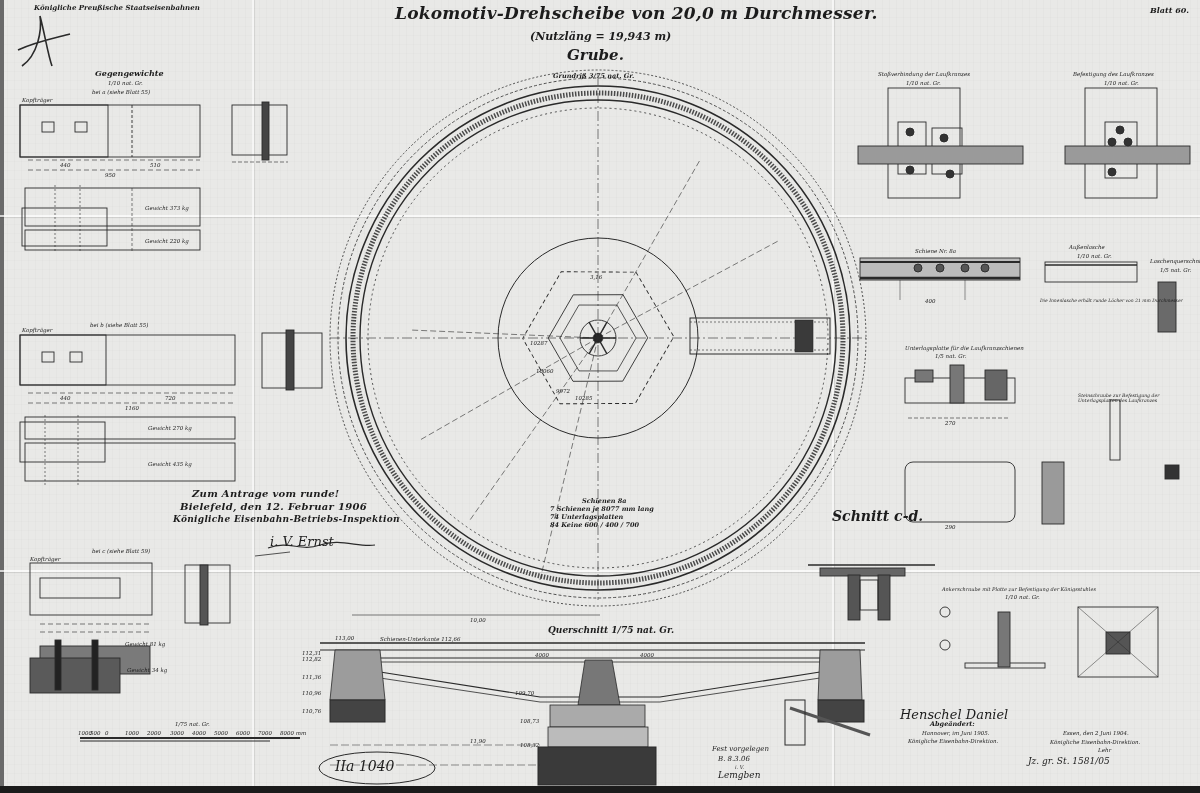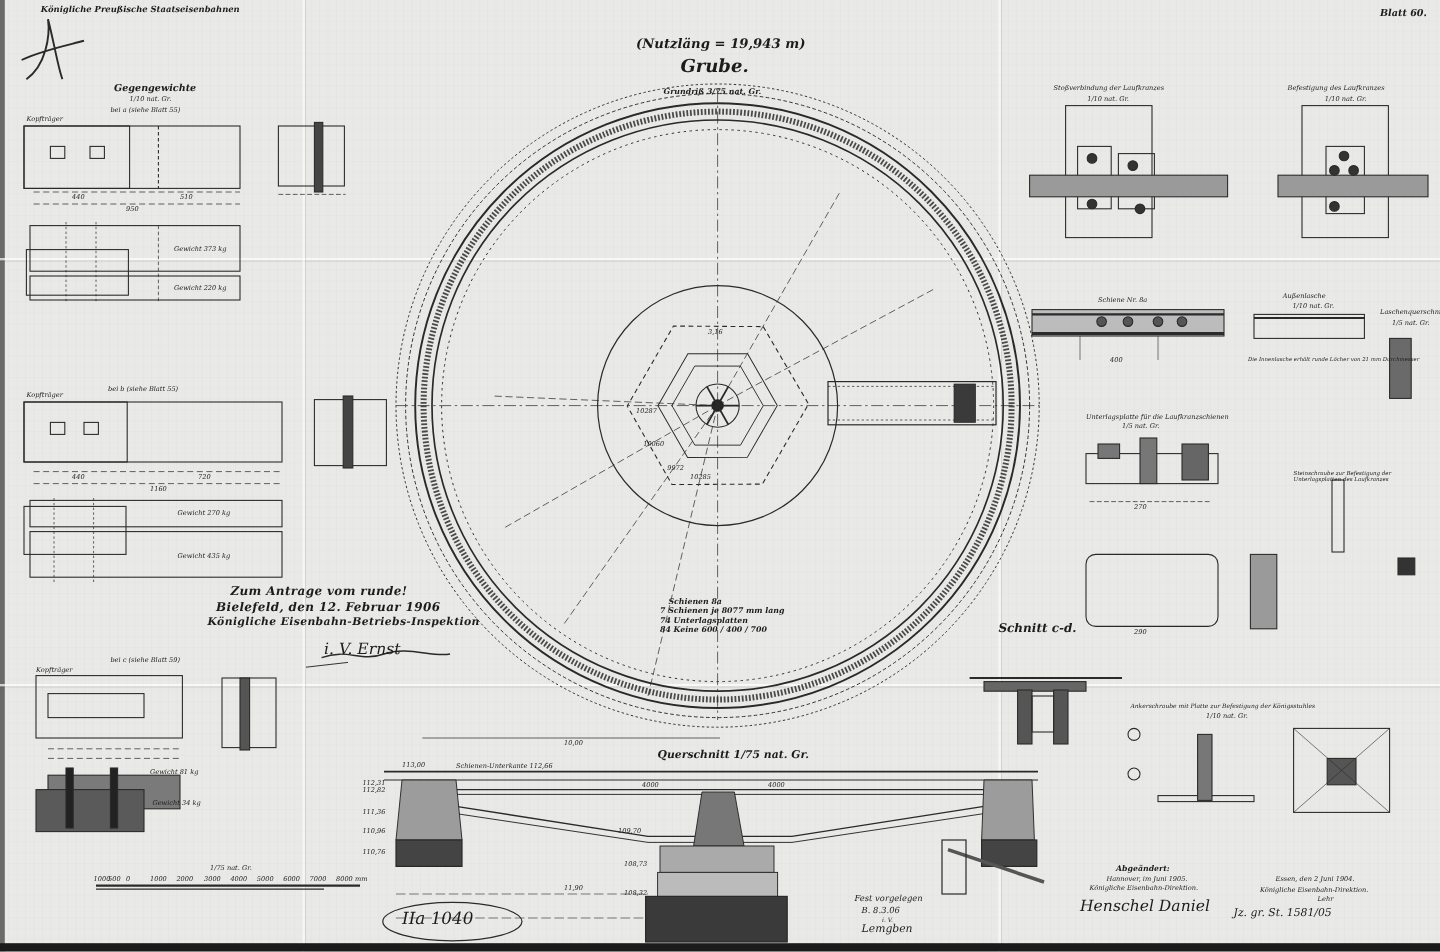--- a/index.html
+++ b/index.html
@@ -214,31 +214,32 @@
       <path d="M40 16 C 42 30, 38 55, 22 66 M40 16 C 45 35, 48 55, 52 66 M18 50 C 35 42, 55 38, 70 34" stroke-width="1.6"></path>
 
       <path d="M268 548 C 290 540, 300 552, 320 545 S 360 548, 375 545" stroke-width="1.2"></path>
       <path d="M255 556 L 290 552" stroke-width="0.8"></path>
     </g>
   </svg>
 
   <span class="txt small" style="left:34px;top:3px;font-size:7px;">Königliche Preußische Staatseisenbahnen</span>
   <span class="txt small" style="left:1150px;top:5px;font-size:8px;">Blatt 60.</span>
 
+  <span class="txt title" style="left:395px;top:3px;">Lokomotiv-Drehscheibe von 20,0 m Durchmesser.</span>
   <span class="txt sub" style="left:530px;top:30px;">(Nutzläng = 19,943 m)</span>
   <span class="txt grube" style="left:567px;top:46px;">Grube.</span>
   <span class="txt small" style="left:553px;top:72px;">Grundriß 3/75 nat. Gr.</span>
 
   <span class="txt tiny" style="left:590px;top:274px;">3,16</span>
   <span class="txt tiny" style="left:530px;top:340px;">10287</span>
   <span class="txt tiny" style="left:536px;top:368px;">10060</span>
   <span class="txt tiny" style="left:556px;top:388px;">9972</span>
   <span class="txt tiny" style="left:575px;top:395px;">10285</span>
 
-  <span class="txt small" style="left:557px;top:497px;">Schienen 8a</span>
+  <span class="txt small" style="left:582px;top:497px;">Schienen 8a</span>
   <span class="txt small" style="left:550px;top:505px;">7 Schienen je 8077 mm lang</span>
   <span class="txt small" style="left:550px;top:513px;">74 Unterlagsplatten</span>
   <span class="txt small" style="left:550px;top:521px;">84 Keine 600 / 400 / 700</span>
 
   <span class="txt small" style="left:95px;top:68px;font-size:8px;">Gegengewichte</span>
   <span class="txt tiny" style="left:108px;top:80px;">1/10 nat. Gr.</span>
   <span class="txt tiny" style="left:92px;top:89px;">bei a (siehe Blatt 55)</span>
   <span class="txt tiny" style="left:22px;top:97px;">Kopfträger</span>
   <span class="txt tiny" style="left:145px;top:205px;">Gewicht 373 kg</span>
   <span class="txt tiny" style="left:145px;top:238px;">Gewicht 220 kg</span>
@@ -268,21 +269,21 @@
   <span class="txt tiny" style="left:1069px;top:244px;">Außenlasche</span>
   <span class="txt tiny" style="left:1077px;top:253px;">1/10 nat. Gr.</span>
   <span class="txt tiny" style="left:1040px;top:298px;font-size:4.5px;">Die Innenlasche erhält runde Löcher von 21 mm Durchmesser</span>
   <span class="txt tiny" style="left:1150px;top:258px;">Laschenquerschnitt</span>
   <span class="txt tiny" style="left:1160px;top:267px;">1/5 nat. Gr.</span>
   <span class="txt tiny" style="left:905px;top:345px;">Unterlagsplatte für die Laufkranzschienen</span>
   <span class="txt tiny" style="left:935px;top:353px;">1/5 nat. Gr.</span>
   <span class="txt tiny" style="left:945px;top:420px;">270</span>
   <span class="txt tiny" style="left:945px;top:524px;">290</span>
   <span class="txt tiny" style="left:1078px;top:393px;font-size:4.6px;white-space:normal;width:120px;">Steinschraube zur Befestigung der Unterlagsplatten des Laufkranzes</span>
-  <span class="txt small" style="left:832px;top:519px;font-size:10px;">Schnitt c-d.</span>
+  <span class="txt small" style="left:832px;top:508px;font-size:14px;">Schnitt c-d.</span>
   <span class="txt tiny" style="left:942px;top:586px;font-size:5px;">Ankerschraube mit Platte zur Befestigung der Königsstuhles</span>
   <span class="txt tiny" style="left:1005px;top:594px;">1/10 nat. Gr.</span>
 
   <span class="txt small" style="left:548px;top:625px;font-size:9px;">Querschnitt 1/75 nat. Gr.</span>
   <span class="txt tiny" style="left:380px;top:636px;">Schienen-Unterkante 112,66</span>
   <span class="txt tiny" style="left:470px;top:617px;">10,00</span>
   <span class="txt tiny" style="left:535px;top:652px;">4000</span>
   <span class="txt tiny" style="left:640px;top:652px;">4000</span>
   <span class="txt tiny" style="left:335px;top:635px;">113,00</span>
   <span class="txt tiny" style="left:302px;top:650px;">112,31</span>
@@ -316,21 +317,21 @@
   <span class="txt sig" style="left:335px;top:758px;font-size:14px;">IIa 1040</span>
 
   <span class="txt hand-s" style="left:712px;top:745px;">Fest vorgelegen</span>
   <span class="txt hand-s" style="left:718px;top:755px;">B. 8.3.06</span>
   <span class="txt hand-s" style="left:735px;top:764px;font-size:5px;">i. V.</span>
   <span class="txt hand-s" style="left:718px;top:770px;font-size:9px;">Lemgben</span>
 
   <span class="txt small" style="left:930px;top:720px;">Abgeändert:</span>
   <span class="txt tiny" style="left:922px;top:730px;">Hannover, im Juni 1905.</span>
   <span class="txt tiny" style="left:908px;top:738px;">Königliche Eisenbahn-Direktion.</span>
-  <span class="txt sig" style="left:900px;top:748px;">Henschel  Daniel</span>
+  <span class="txt sig" style="left:900px;top:707px;">Henschel  Daniel</span>
 
   <span class="txt tiny" style="left:1063px;top:730px;">Essen, den 2 Juni 1904.</span>
   <span class="txt tiny" style="left:1050px;top:739px;">Königliche Eisenbahn-Direktion.</span>
   <span class="txt tiny" style="left:1098px;top:747px;">Lehr</span>
 
   <span class="txt hand-s" style="left:1028px;top:756px;font-size:9px;">Jz. gr. St. 1581/05</span>
 
   <div class="bottom-bar"></div>
 </div>
 

